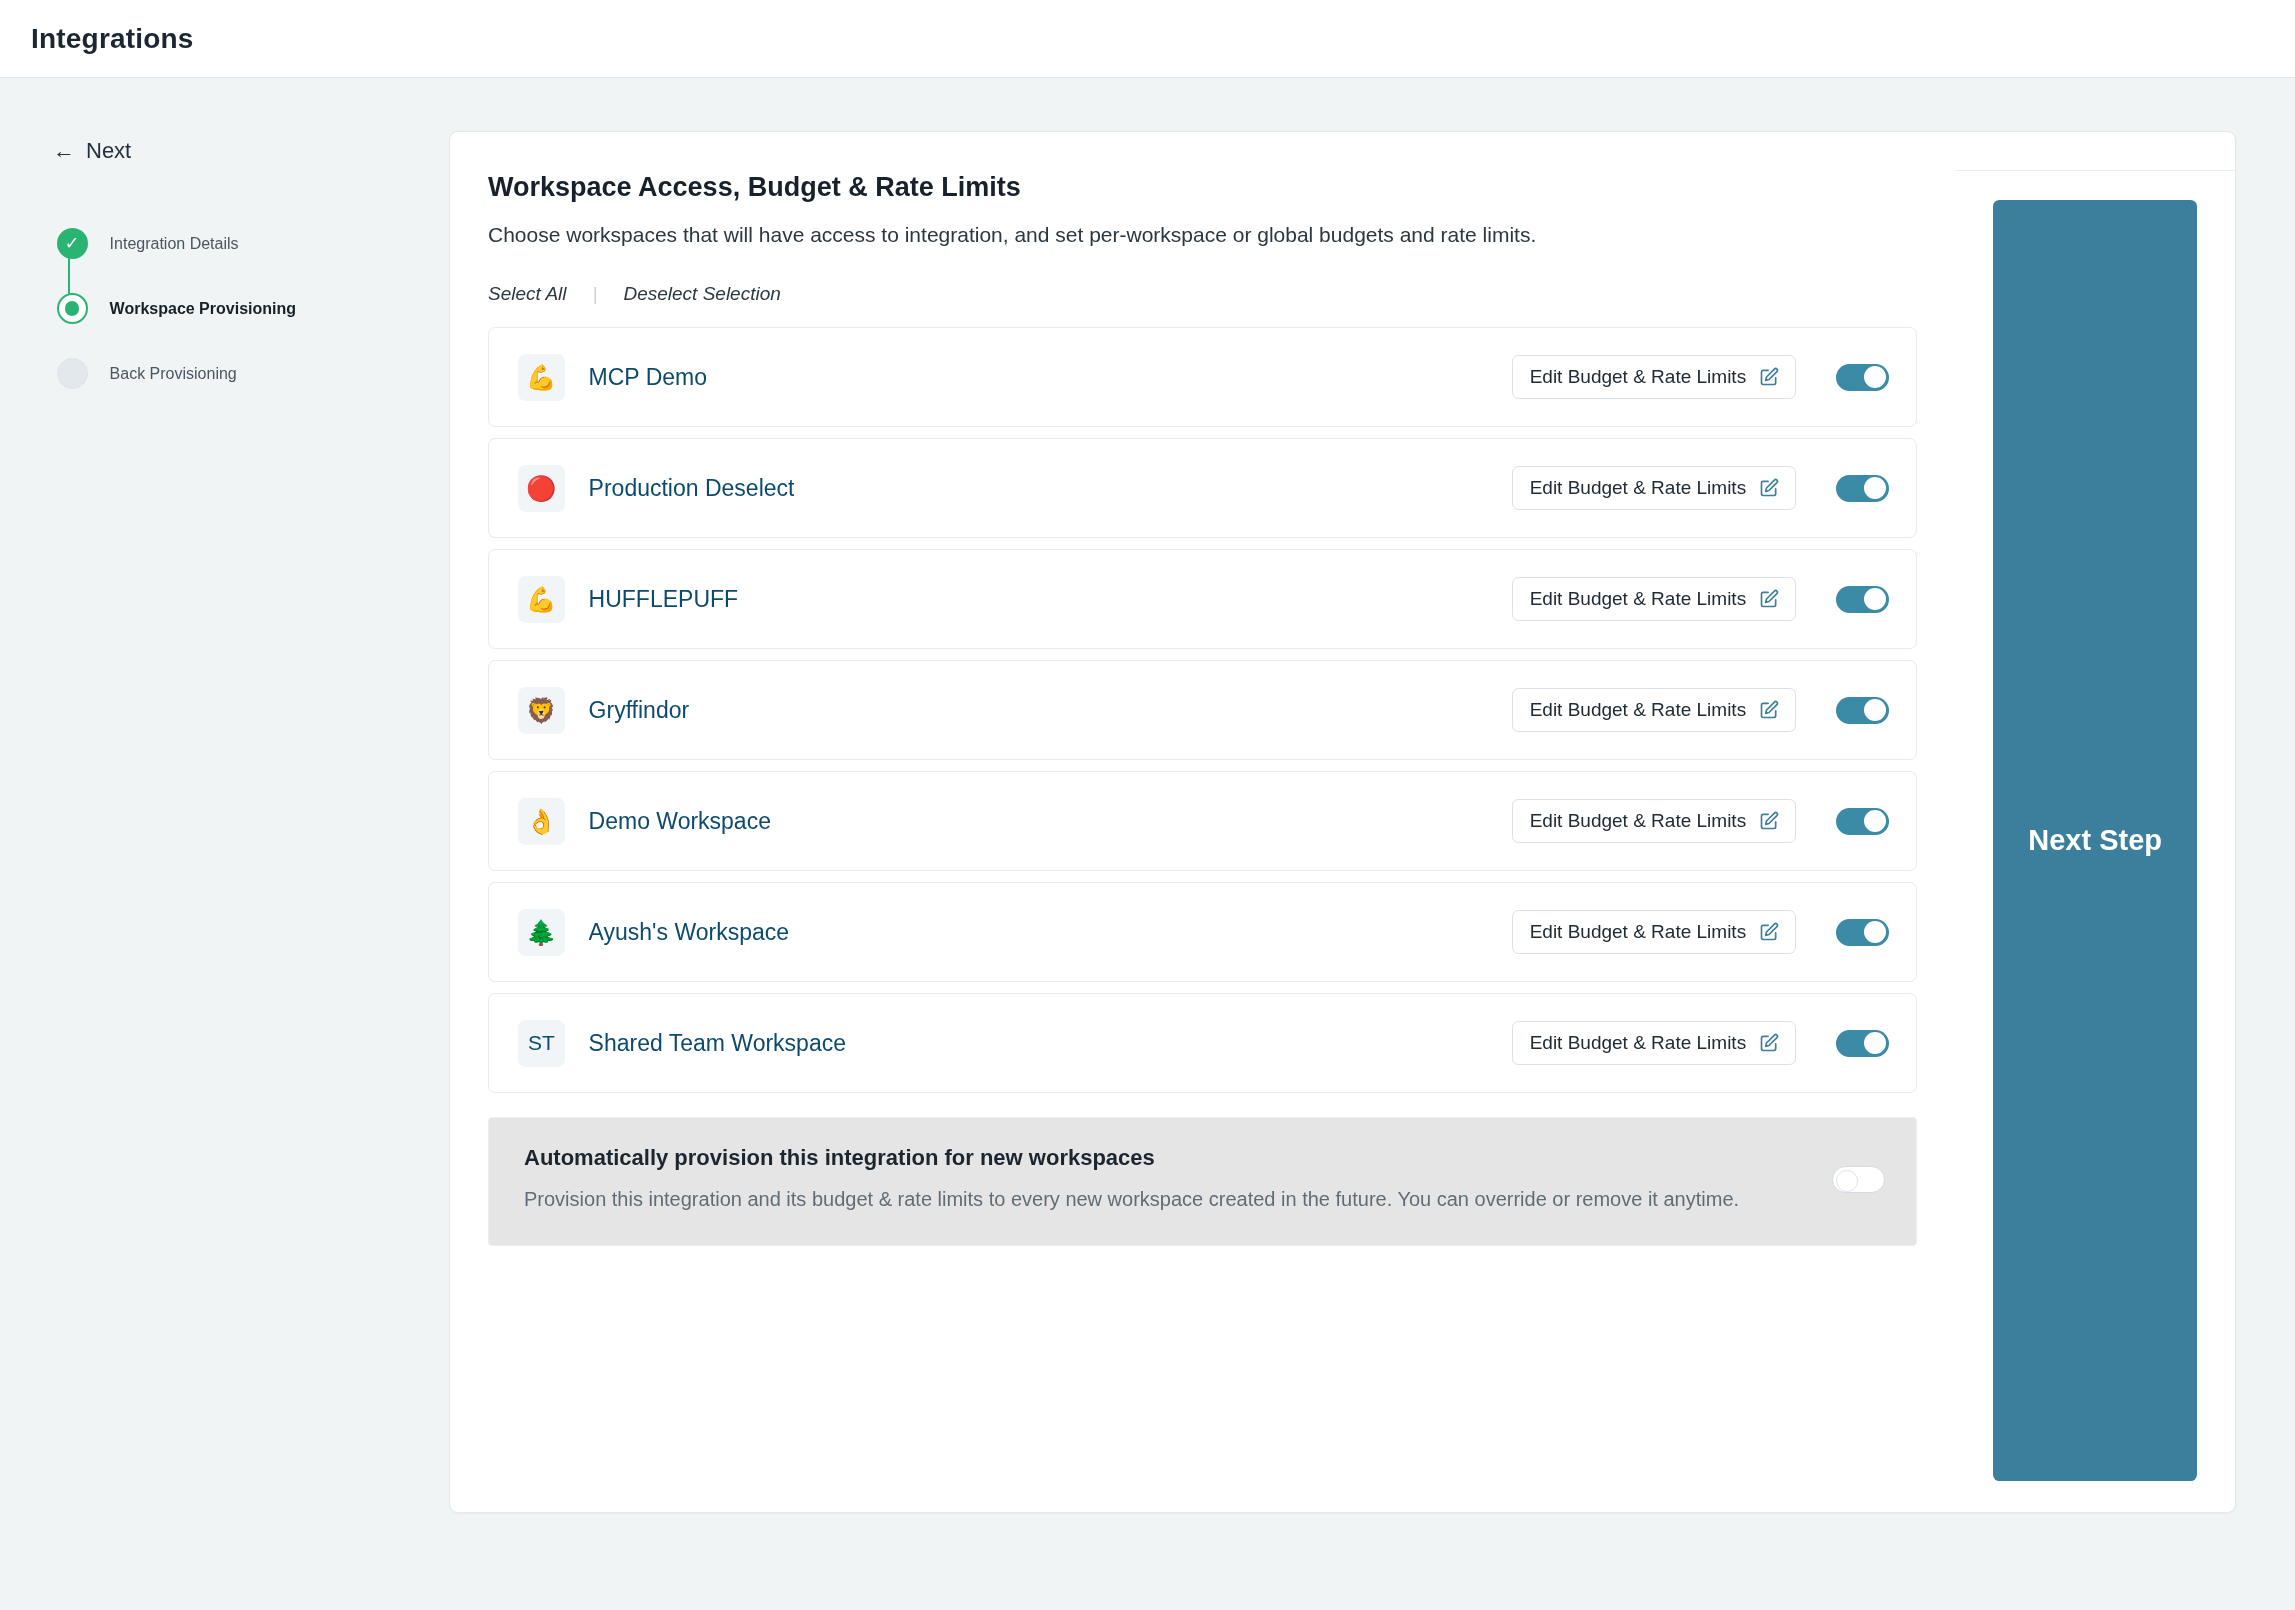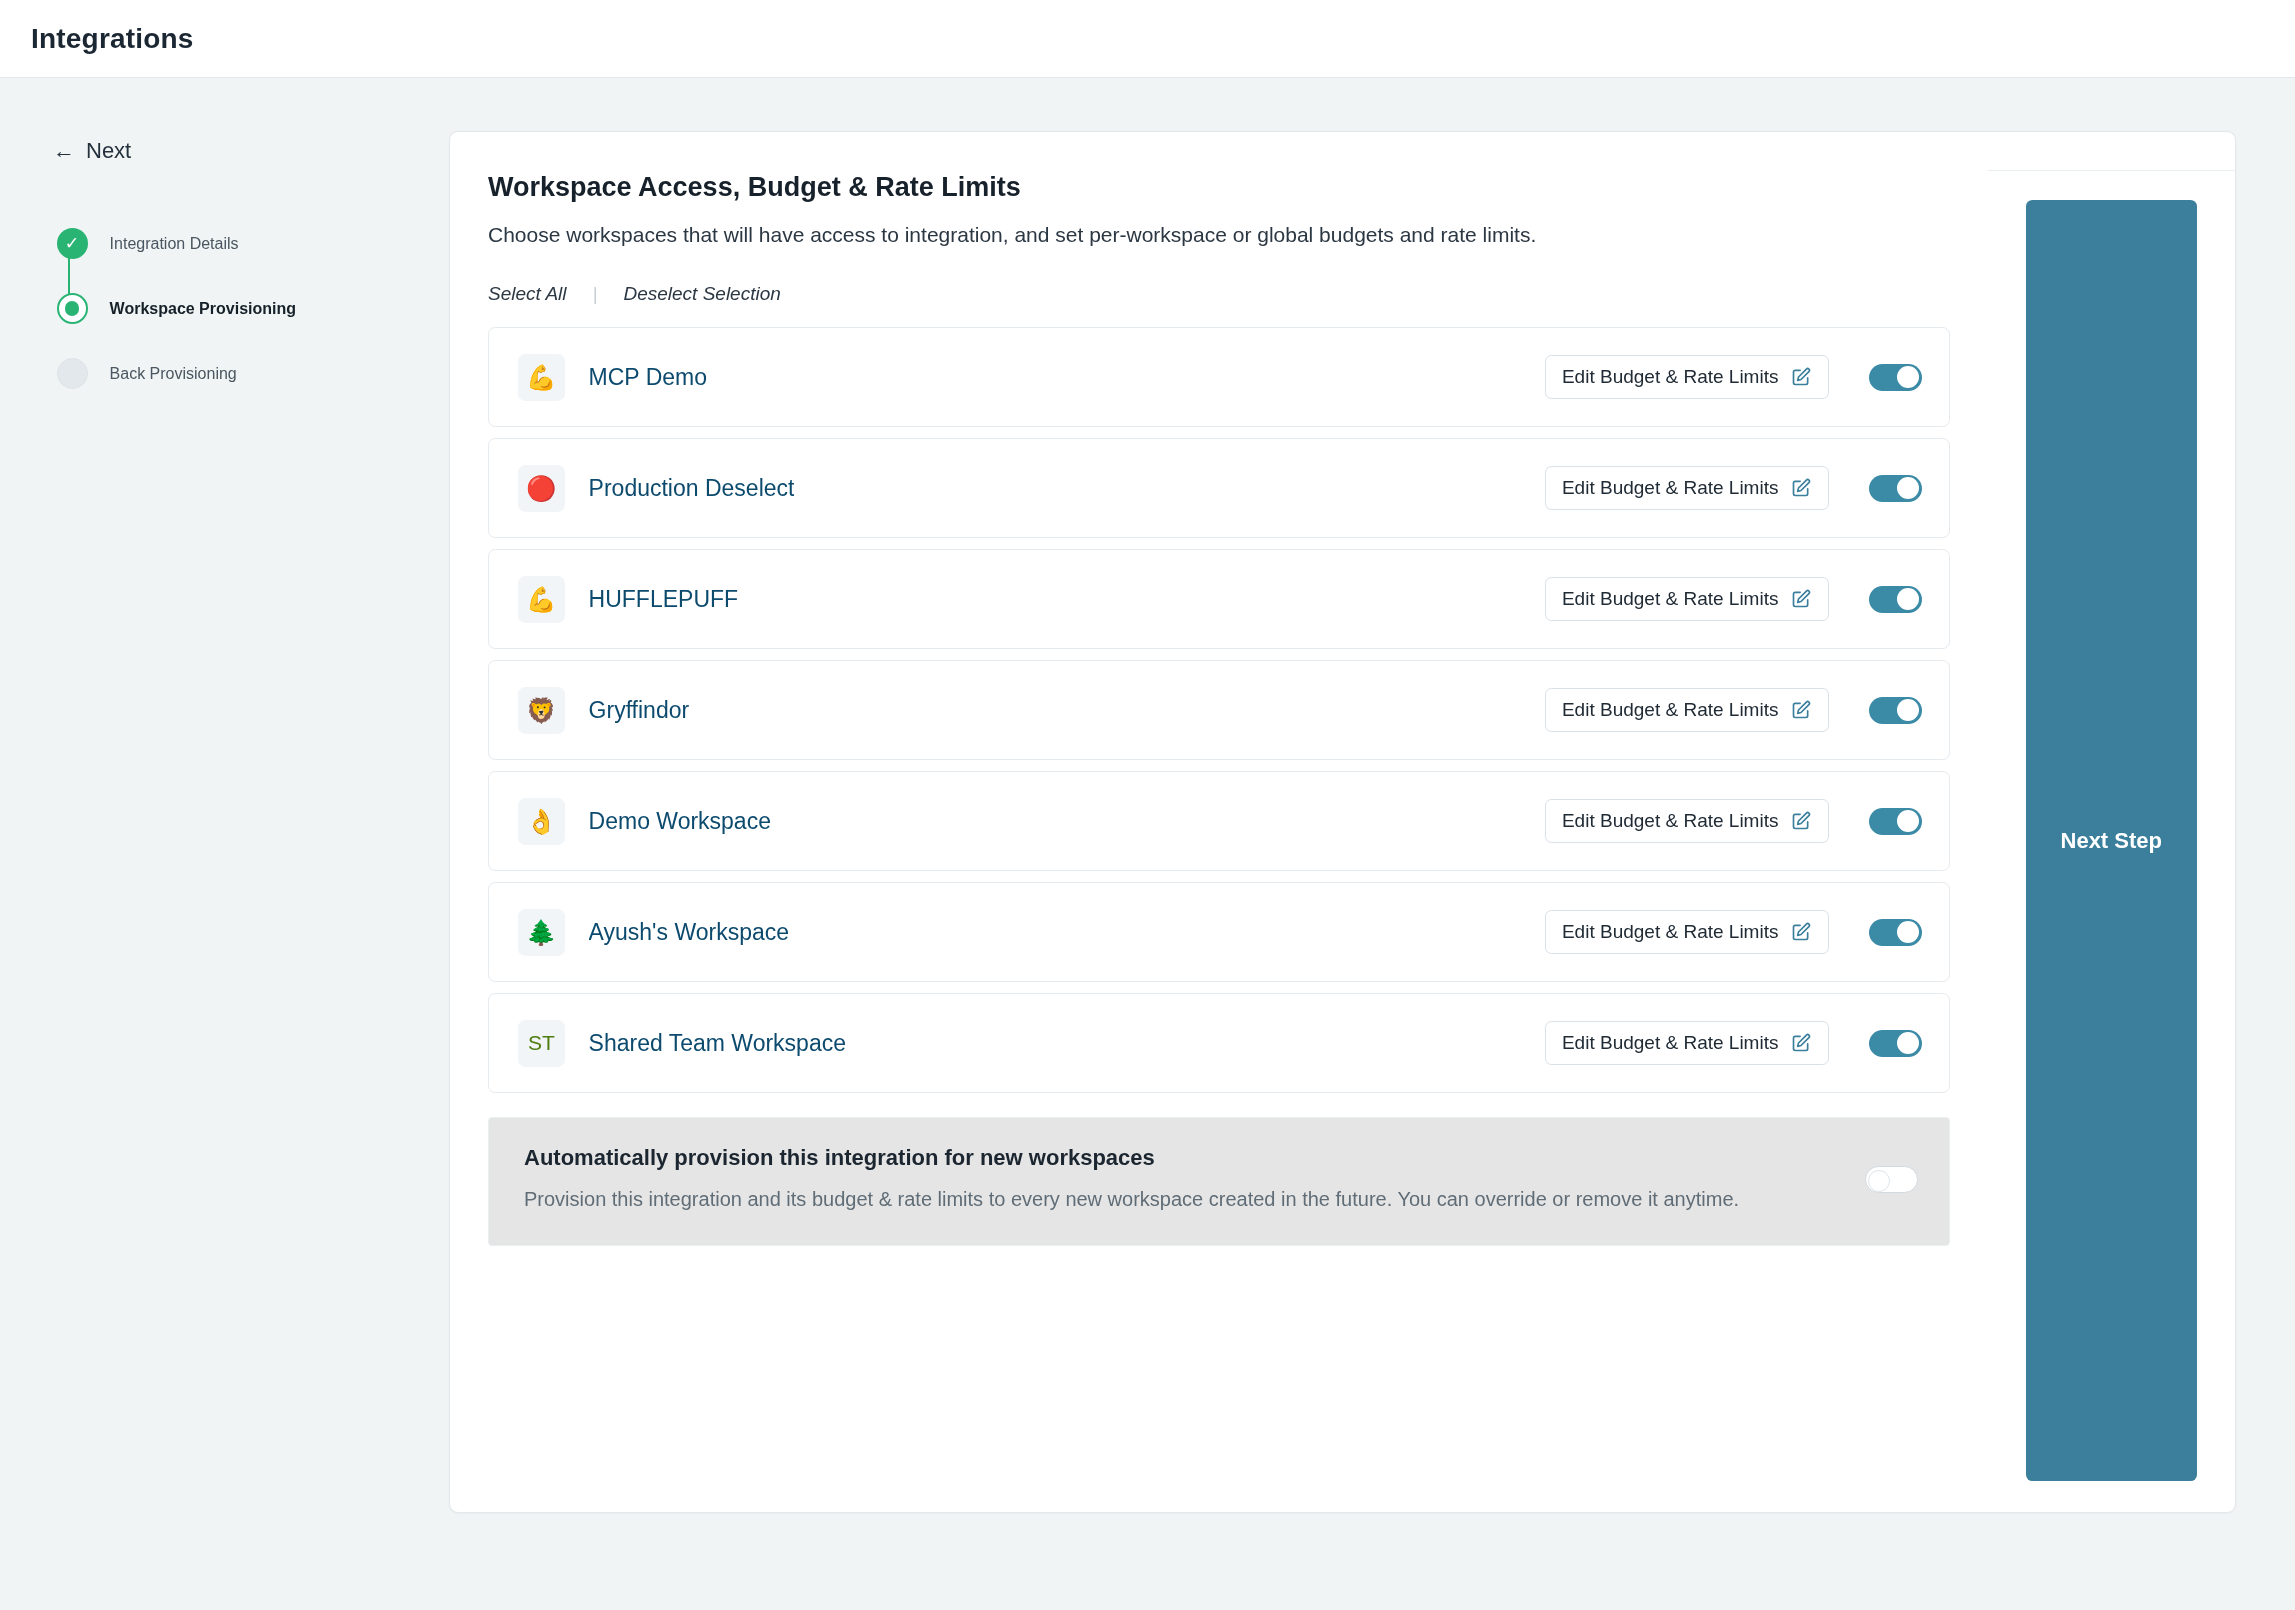--- a/index.html
+++ b/index.html
@@ -171,21 +171,21 @@
     height: 47px;
     border-radius: 7.3px;
     background: #f2f5f7;
     display: flex;
     align-items: center;
     justify-content: center;
     font-size: 24.5px;
     color: #3a4651;
     flex: 0 0 47px;
   }
-  .ws-avatar.initials { font-size: 21px; font-weight: normal; color: #4d7c0f; }
+  .ws-avatar.initials { font-size: 21px; font-weight: normal; color: #0c4a6e; }
   .ws-name {
     font-size: 23px;
     color: #0c4a6e;
     white-space: nowrap;
     overflow: hidden;
     text-overflow: ellipsis;
   }
   .ws-right { display: flex; align-items: center; gap: 40px; }
   .edit-btn {
     display: inline-flex;
@@ -257,21 +257,21 @@
     margin-top: 38px;
     padding: 29px 38px 31px 38px;
     display: flex;
     justify-content: flex-end;
   }
   .next-btn {
     background: #3b7f9c;
     color: #ffffff;
     border: none;
     border-radius: 6.4px;
-    font-size: 22px;
+    font-size: 29px;
     font-family: "Liberation Sans", sans-serif;
     font-weight: bold;
     padding: 15.5px 35px;
     cursor: pointer;
   }
 </style>
 </head>
 <body>
 
 <div class="topbar">

